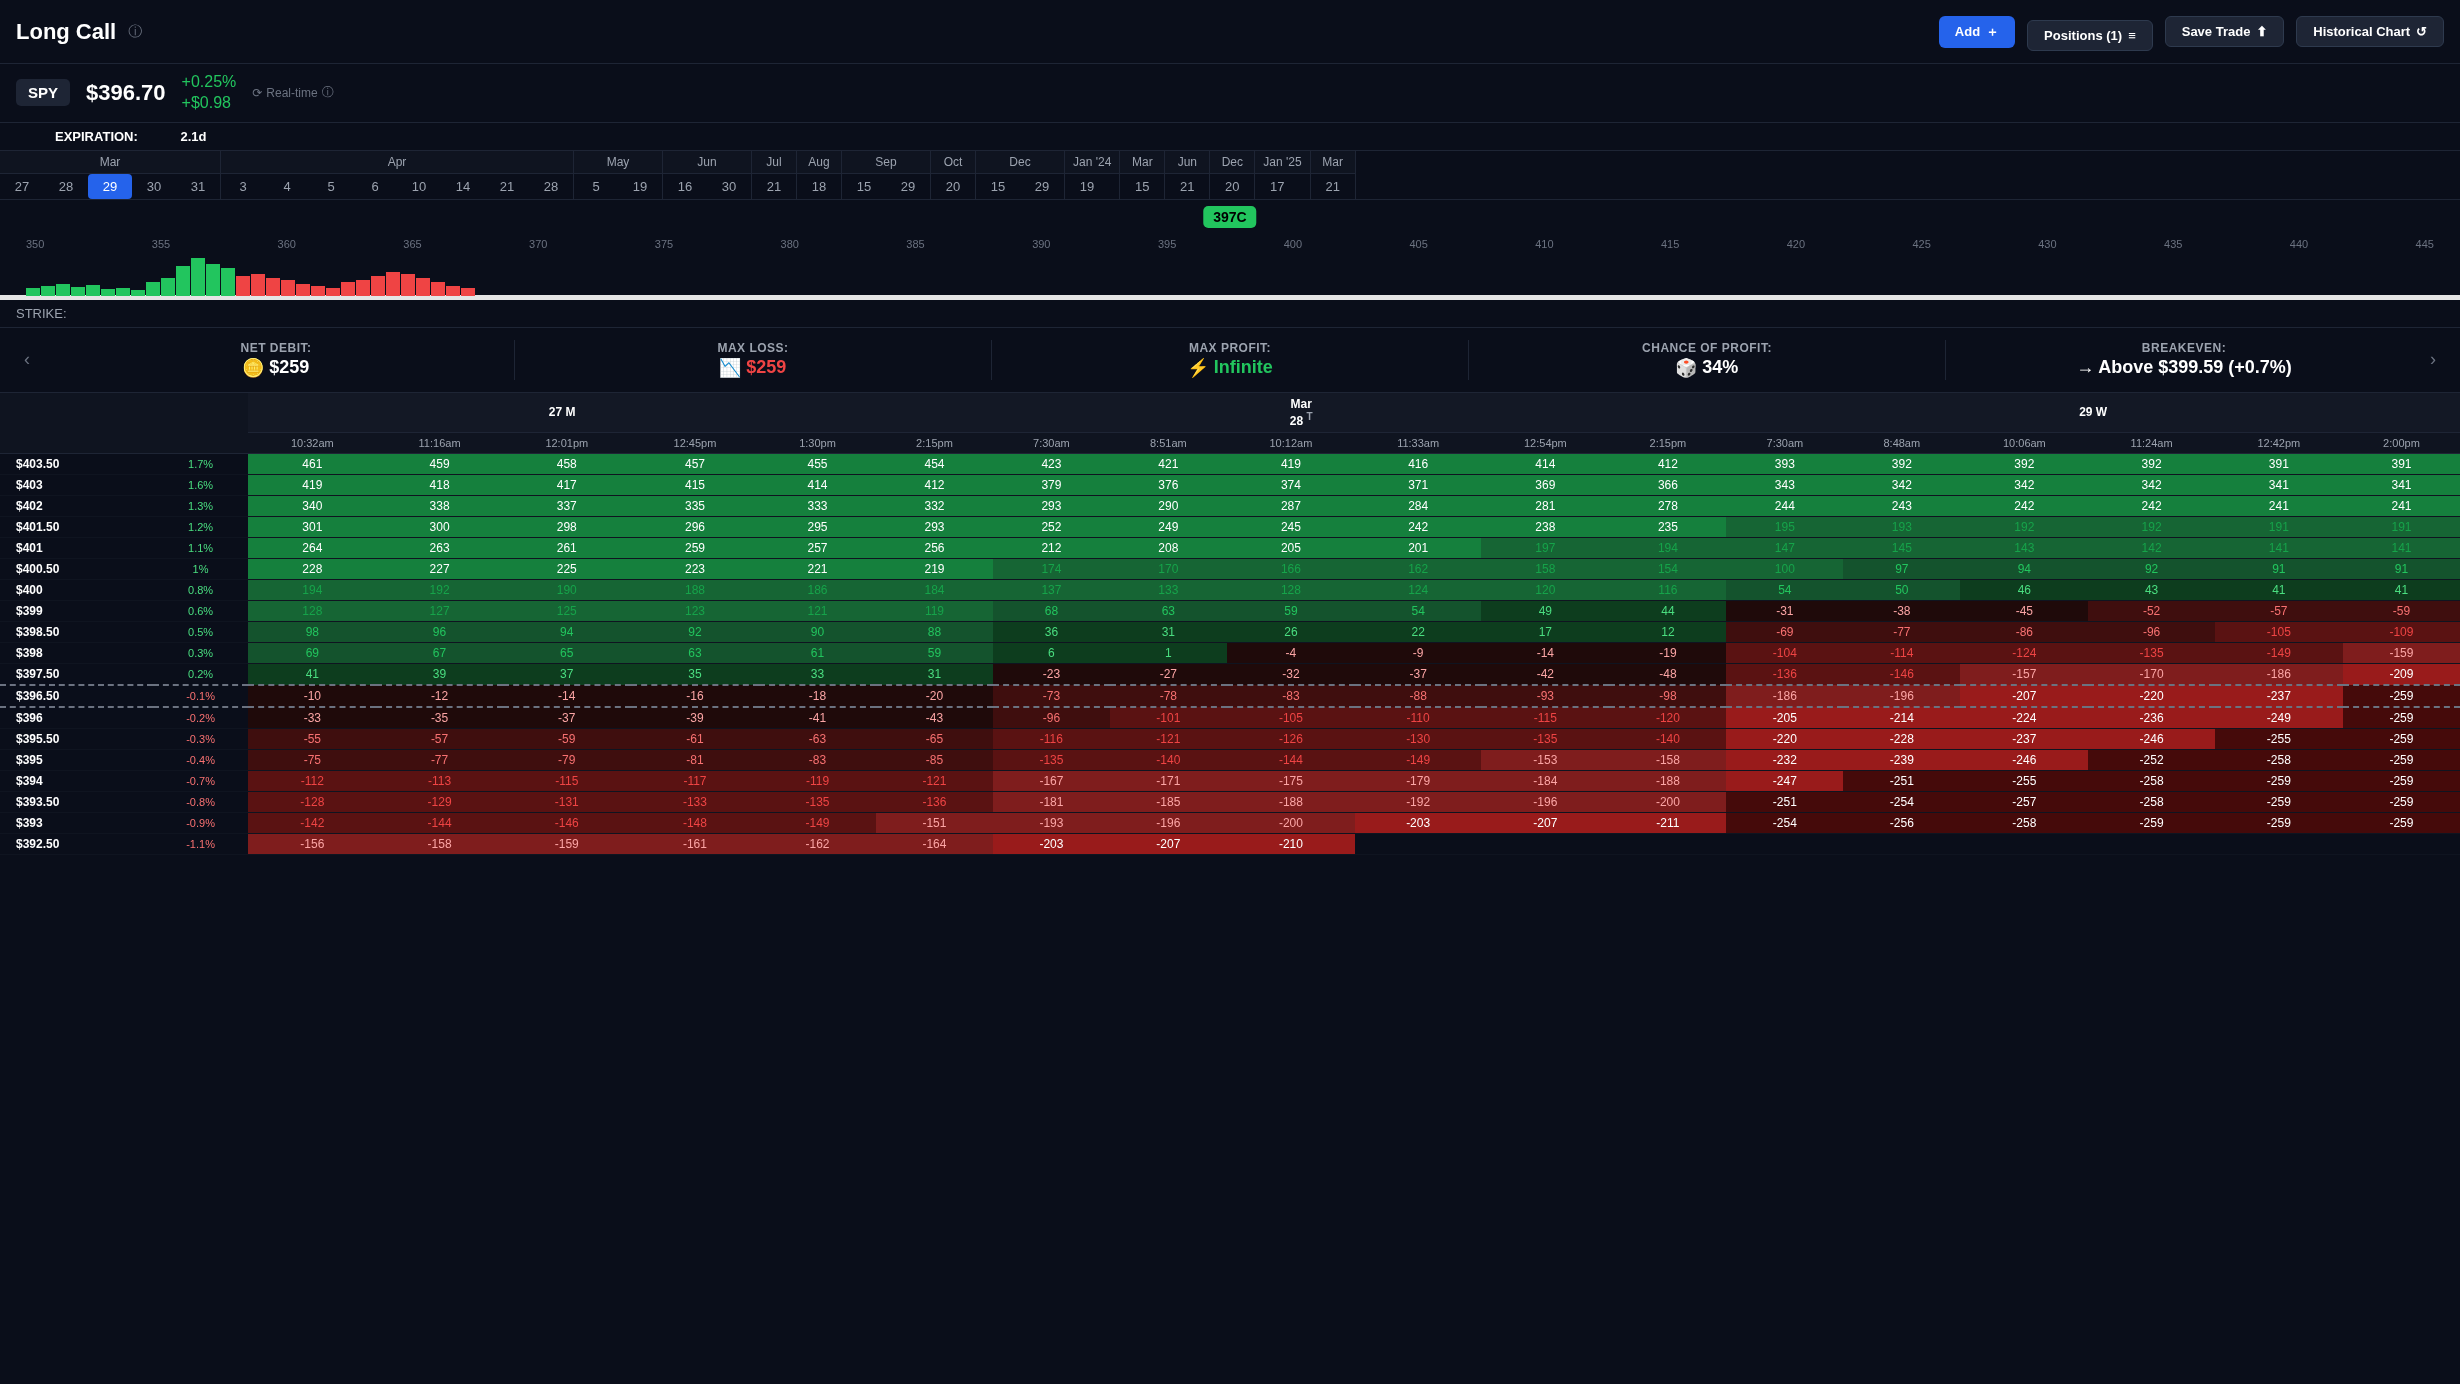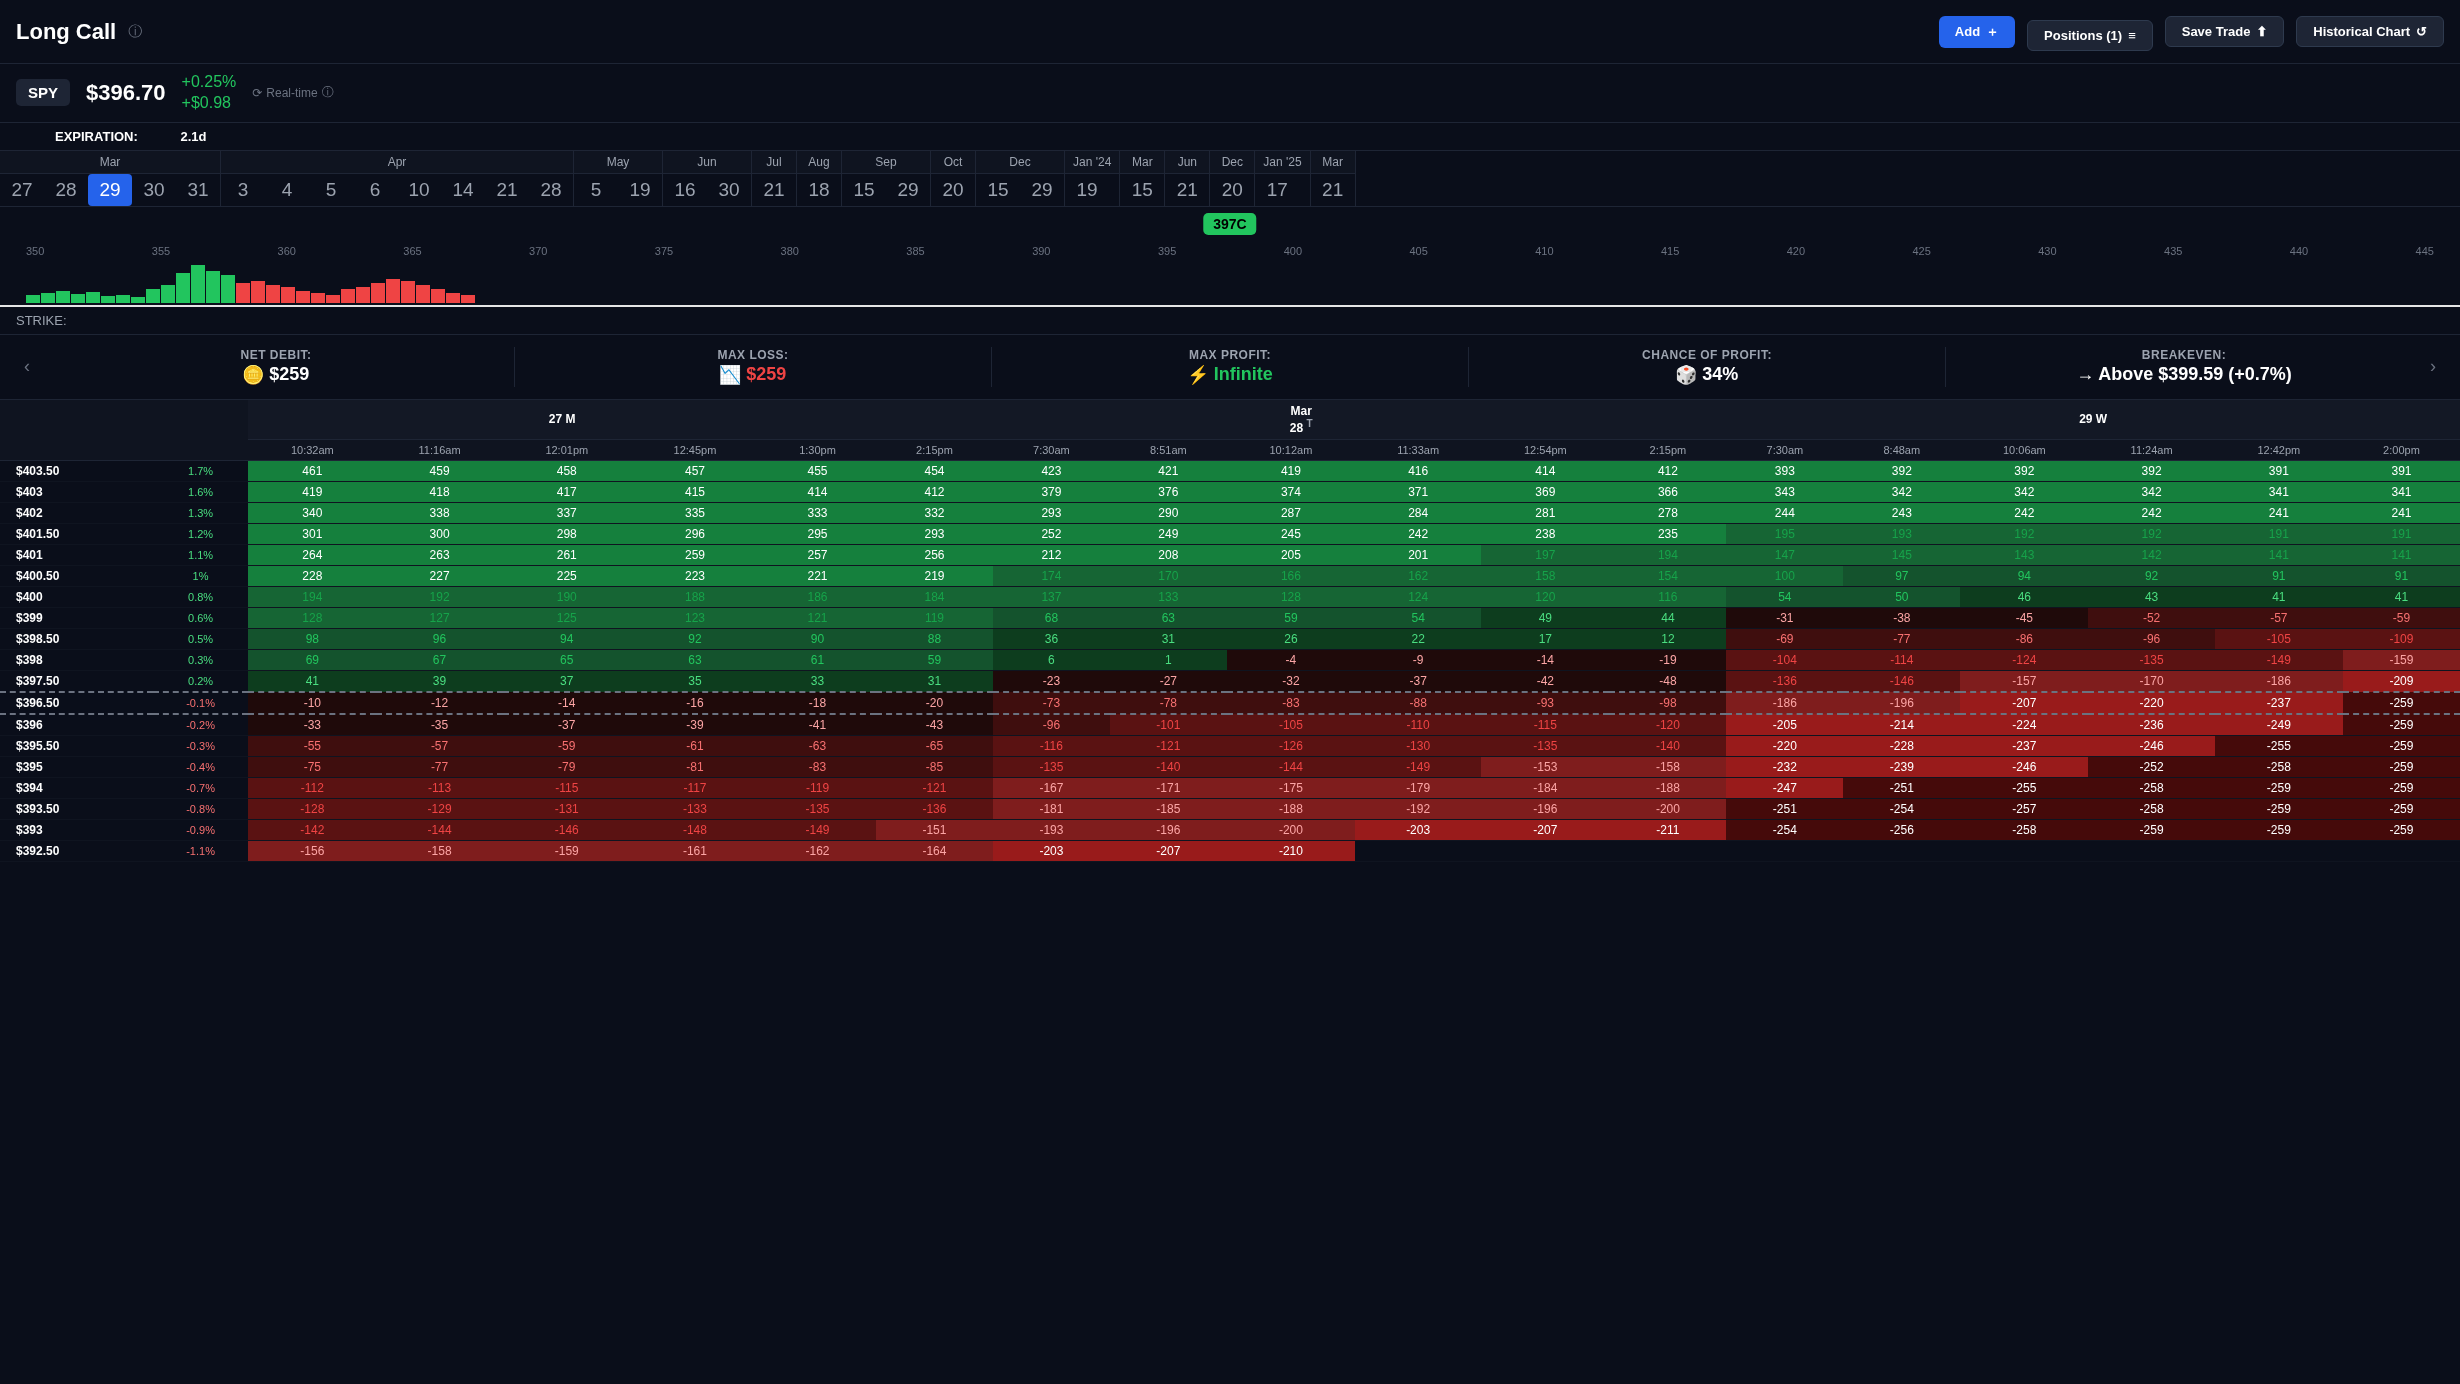--- a/index.html
+++ b/index.html
@@ -117,41 +117,41 @@
       color: #9ca3af;
       background: #0f1420;
       border-bottom: 1px solid #1e2535;
       white-space: nowrap;
     }
     .days-row {
       display: flex;
     }
     .day-cell {
       padding: 5px 10px;
-      font-size: 19px;
+      font-size: 13px;
       cursor: pointer;
       text-align: center;
       min-width: 44px;
       color: #9ca3af;
     }
     .day-cell.active {
       background: #2563eb;
       color: #fff;
       border-radius: 4px;
     }
     .strike-row {
       padding: 6px 16px;
       color: #9ca3af;
       font-size: 13px;
       border-bottom: 1px solid #1e2535;
     }
     .chart-area {
       padding: 10px 16px;
       position: relative;
-      border-bottom: 2px solid #e5e5e5;
+      border-bottom: 5px solid #e5e5e5;
       height: 100px;
     }
     .strike-badge {
       position: absolute;
       top: 6px;
       left: 50%;
       transform: translateX(-50%);
       background: #22c55e;
       color: #000;
       font-weight: 700;

